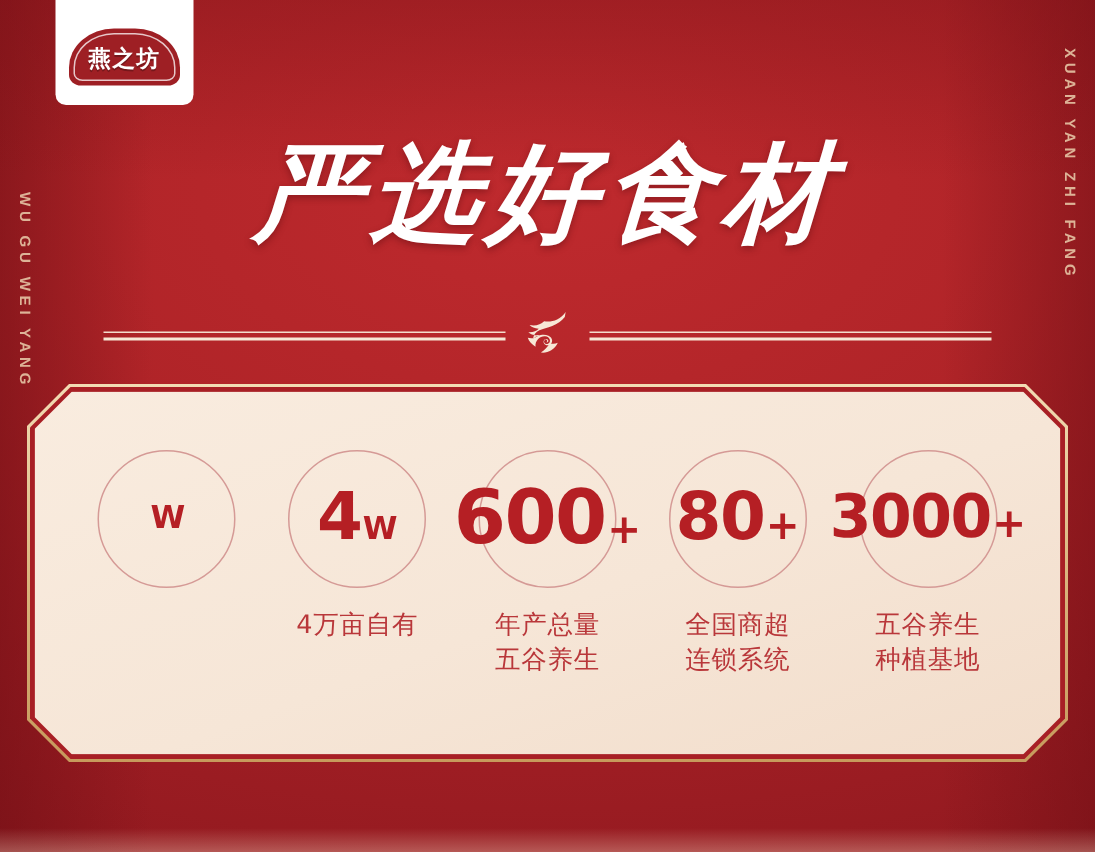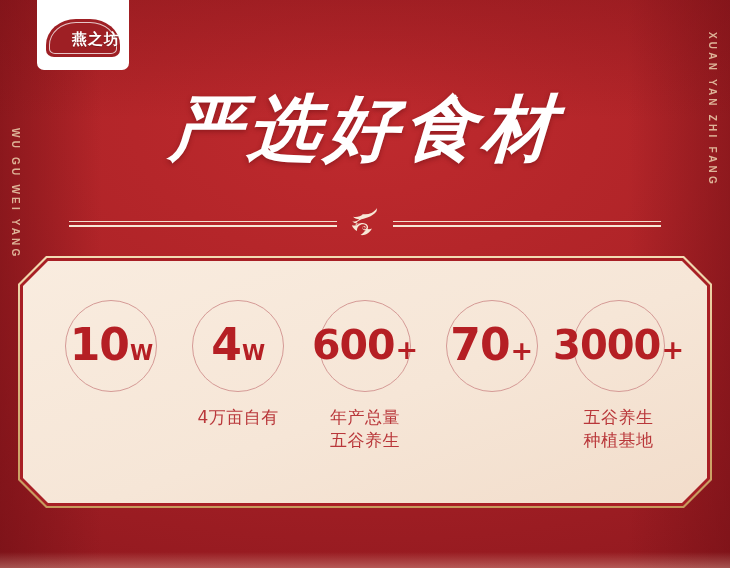--- a/index.html
+++ b/index.html
@@ -42,21 +42,21 @@
     background:#ffffff;
     border-radius:0 0 7px 7px;
     display:flex; align-items:center; justify-content:center;
     padding-top:6px;
   }
   #logo-seal{
     position:relative;
     width:74px; height:38px;
     background:#9e1f24;
     border-radius:30px 30px 8px 8px / 26px 26px 7px 7px;
-    display:flex; align-items:center; justify-content:flex-end;
+    display:flex; align-items:center; justify-content:center;
   }
   #logo-seal:before{
     content:"";
     position:absolute; left:3px; top:3px; right:3px; bottom:3px;
     border:1px solid rgba(255,255,255,.75);
     border-radius:27px 27px 6px 6px / 23px 23px 5px 5px;
   }
   #logo-text{
     position:relative;
     color:#fff; font-size:15px; font-weight:bold;
@@ -160,21 +160,21 @@
     transform:translateY(-1px);
   }
   .stat-num{
     color:#b51f24;
     font-weight:bold;
     font-size:44px;
     line-height:1;
     letter-spacing:-1px;
     font-family:"DejaVu Sans","Liberation Sans",sans-serif;
   }
-  .stat-num.sm{ font-size:41px; }
+  .stat-num.sm{ font-size:50px; }
   .stat-suffix{
     color:#b51f24; font-weight:bold; line-height:1;
     font-family:"DejaVu Sans","Liberation Sans",sans-serif;
   }
   .stat-suffix.w{ font-size:21px; margin-left:1px; }
   .stat-suffix.plus{ font-size:27px; margin-left:1px; }
 
   .stat-label{
     margin-top:14px;
     text-align:center;
@@ -226,21 +226,20 @@
   <div id="card-wrap">
     <div id="card-gold"></div>
     <div id="card-inner-red"></div>
     <div id="card-body"></div>
 
     <div id="stats">
 
       <div class="stat">
         <div class="stat-circle">
           <div class="stat-num-wrap">
-            <span class="stat-num">10</span>
             <span class="stat-suffix w">W</span>
           </div>
         </div>
       </div>
 
       <div class="stat">
         <div class="stat-circle">
           <div class="stat-num-wrap">
             <span class="stat-num">4</span>
             <span class="stat-suffix w">W</span>
@@ -260,23 +259,27 @@
         </div>
         <div class="stat-label">
           <div>年产总量</div>
           <div>五谷养生</div>
         </div>
       </div>
 
       <div class="stat">
         <div class="stat-circle">
           <div class="stat-num-wrap">
-            <span class="stat-num">70</span>
+            <span class="stat-num">80</span>
             <span class="stat-suffix plus">+</span>
           </div>
+        </div>
+        <div class="stat-label">
+          <div>全国商超</div>
+          <div>连锁系统</div>
         </div>
       </div>
 
       <div class="stat">
         <div class="stat-circle">
           <div class="stat-num-wrap">
             <span class="stat-num sm" style="font-size:40px">3000</span>
             <span class="stat-suffix plus">+</span>
           </div>
         </div>

